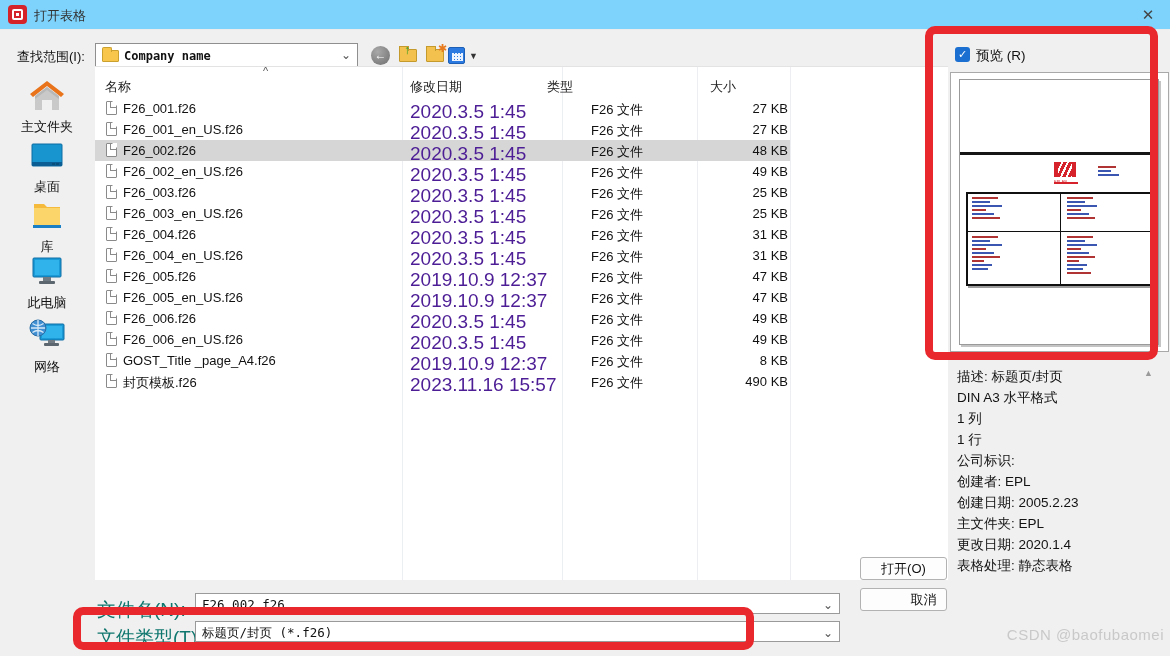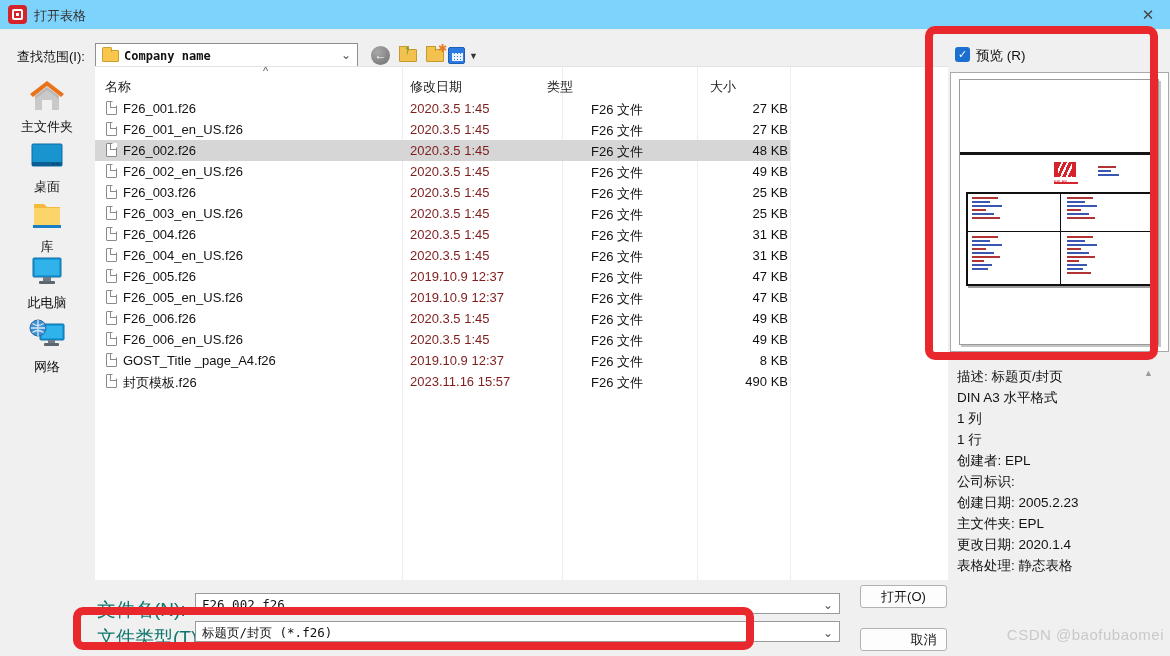--- a/index.html
+++ b/index.html
@@ -46,21 +46,21 @@
   .col-divider { position:absolute; top:0; width:1px; height:514px; background:#eceef2; }
   .hdr { position:absolute; top:11px; font-size:13px; color:#222; }
   .sort-caret { position:absolute; left:168px; top:-2px; font-size:11px; color:#555; }
   .rows { position:absolute; left:0; top:31px; width:853px; }
   .frow { position:relative; width:695px; height:21px; }
   .frow.sel { background:#d6d6d6; }
   .ficon { position:absolute; left:11px; top:3px; width:11px; height:14px; background:#fff; border:1px solid #8a8a8a; border-radius:1px; }
   .ficon:before { content:""; position:absolute; right:-1px; top:-1px; border-style:solid; border-width:0 5px 5px 0; border-color:transparent #fff transparent transparent; }
   .ficon:after { content:""; position:absolute; right:-1px; top:-1px; width:6px; height:6px; border-left:1px solid #8a8a8a; border-bottom:1px solid #8a8a8a; background:transparent; clip-path:polygon(0 0,100% 100%,0 100%); }
   .c-name { position:absolute; left:28px; top:3px; font-size:13px; color:#111; white-space:nowrap;text-align:center; }
-  .c-date { position:absolute; left:315px; top:3px; font-size:13px; color:#7f1d1d; white-space:nowrap; }
+  .c-date { position:absolute; left:315px; top:3px; font-size:19px; color:#4c1d95; white-space:nowrap; }
   .c-type { position:absolute; left:480px; top:3px; font-size:13px; color:#111; white-space:nowrap;margin-left:16px; }
   .c-size { position:absolute; left:560px; top:3px; width:133px; font-size:13px; color:#111; text-align:right; }
 
   
   .f-label { position:absolute; font-size:19px; color:#0f766e; }
   .f-combo { position:absolute; left:195px; width:645px; height:21px; background:#fff; border:1px solid #9a9a9a; }
   .f-combo .val { position:absolute; left:6px; top:3px; font-size:12.5px; color:#111; }
   .btn { position:absolute; left:860px; width:87px; height:23px; background:#fdfdfd; border:1px solid #b2b2b2; border-radius:3px; font-size:13px; color:#111; text-align:center; line-height:21px; }
 
   
@@ -286,22 +286,22 @@
 <div class="f-label" style="left:97px; top:597px;">文件名(N):</div>
 <div class="f-combo" style="top:593px;">
   <span class="val mono">F26_002.f26</span>
   <span class="combo-chevron">⌄</span>
 </div>
 <div class="f-label" style="left:97px; top:625px;">文件类型(T):</div>
 <div class="f-combo" style="top:621px;">
   <span class="val mono">标题页/封页 (*.f26)</span>
   <span class="combo-chevron">⌄</span>
 </div>
-<div class="btn" style="top:557px;margin-top:28px;">打开(O)</div>
-<div class="btn" style="top:628px;padding-left:40px;">取消</div>
+<div class="btn" style="top:557px;">打开(O)</div>
+<div class="btn" style="top:588px;padding-left:40px;">取消</div>
 
 <div class="chk">✓</div>
 <div class="chk-label">预览 (R)</div>
 
 <div class="preview-box">
   <div class="doc-page">
     <div class="doc-rule"></div>
     <div class="doc-logo"></div>
     <div class="doc-logo-sub">EPLAN</div>
     <div class="doc-sidebars" id="logo-side">
@@ -353,22 +353,22 @@
         </div>
     </div>
   </div>
 </div>
 
 <div class="desc-panel" id="desc">
     <div class="desc-line">描述: 标题页/封页</div>
     <div class="desc-line">DIN A3 水平格式</div>
     <div class="desc-line">1 列</div>
     <div class="desc-line">1 行</div>
+    <div class="desc-line">公司标识:</div>
     <div class="desc-line">创建者: EPL</div>
-    <div class="desc-line">公司标识:</div>
     <div class="desc-line">创建日期: 2005.2.23</div>
     <div class="desc-line">主文件夹: EPL</div>
     <div class="desc-line">更改日期: 2020.1.4</div>
     <div class="desc-line">表格处理: 静态表格</div>
   </div>
 <div class="scroll-up">▲</div>
 
 <div class="watermark">CSDN @baofubaomei</div>
 
 <div class="anno anno-preview"></div>

